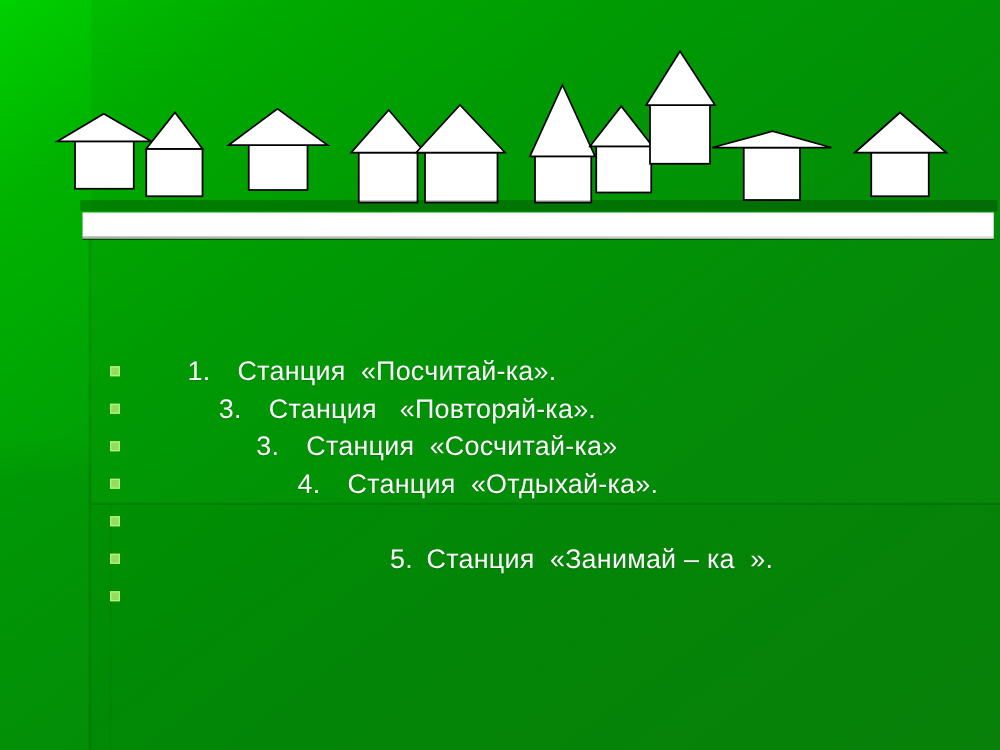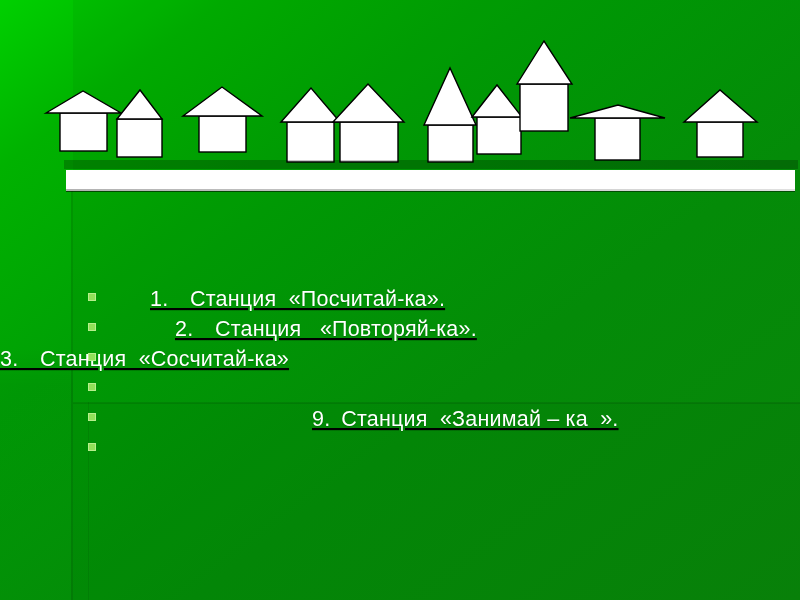--- a/index.html
+++ b/index.html
@@ -114,22 +114,21 @@
   #list {
     position: absolute;
     left: 0;
     top: 282px;
     width: 800px;
   }
   .row {
     position: relative;
     height: 30px;
     display: flex;
-    align-items: flex-end;
-    text-decoration: underline;
+    align-items: center;
   }
   .bullet {
     position: absolute;
     left: 88px;
     top: 11px;
     width: 8px;
     height: 8px;
     background: #92e05a;
     border: 1px solid #b7ef8c;
     box-sizing: border-box;
@@ -202,31 +201,35 @@
   <div class="road"></div>
   <div class="road-tilt"></div>
 
   <div id="list">
       <div class="row">
         <span class="bullet"></span>
         <span class="line-text" style="margin-left: 150px;">1. Станция  «Посчитай-ка».</span>
       </div>
       <div class="row">
         <span class="bullet"></span>
-        <span class="line-text" style="margin-left: 175px;">2. Станция   «Повторяй-ка».</span>
-      </div>
-      <div class="row">
-        <span class="bullet"></span>
-        <span class="line-text" style="">3. Станция  «Сосчитай-ка»</span>
-      </div>
-      <div class="row">
-        <span class="bullet"></span>
-      </div>
-      <div class="row">
-        <span class="bullet"></span>
-        <span class="line-text" style="margin-left: 312px;">9. Станция  «Занимай – ка  ».</span>
+        <span class="line-text" style="margin-left: 175px;">3. Станция   «Повторяй-ка».</span>
+      </div>
+      <div class="row">
+        <span class="bullet"></span>
+        <span class="line-text" style="margin-left: 205px;">3. Станция  «Сосчитай-ка»</span>
+      </div>
+      <div class="row">
+        <span class="bullet"></span>
+        <span class="line-text" style="margin-left: 238px;">4. Станция  «Отдыхай-ка».</span>
+      </div>
+      <div class="row">
+        <span class="bullet"></span>
+      </div>
+      <div class="row">
+        <span class="bullet"></span>
+        <span class="line-text" style="margin-left: 312px;">5. Станция  «Занимай – ка  ».</span>
       </div>
       <div class="row">
         <span class="bullet"></span>
       </div>
     </div>
 
 </div>
 
 </body></html>

